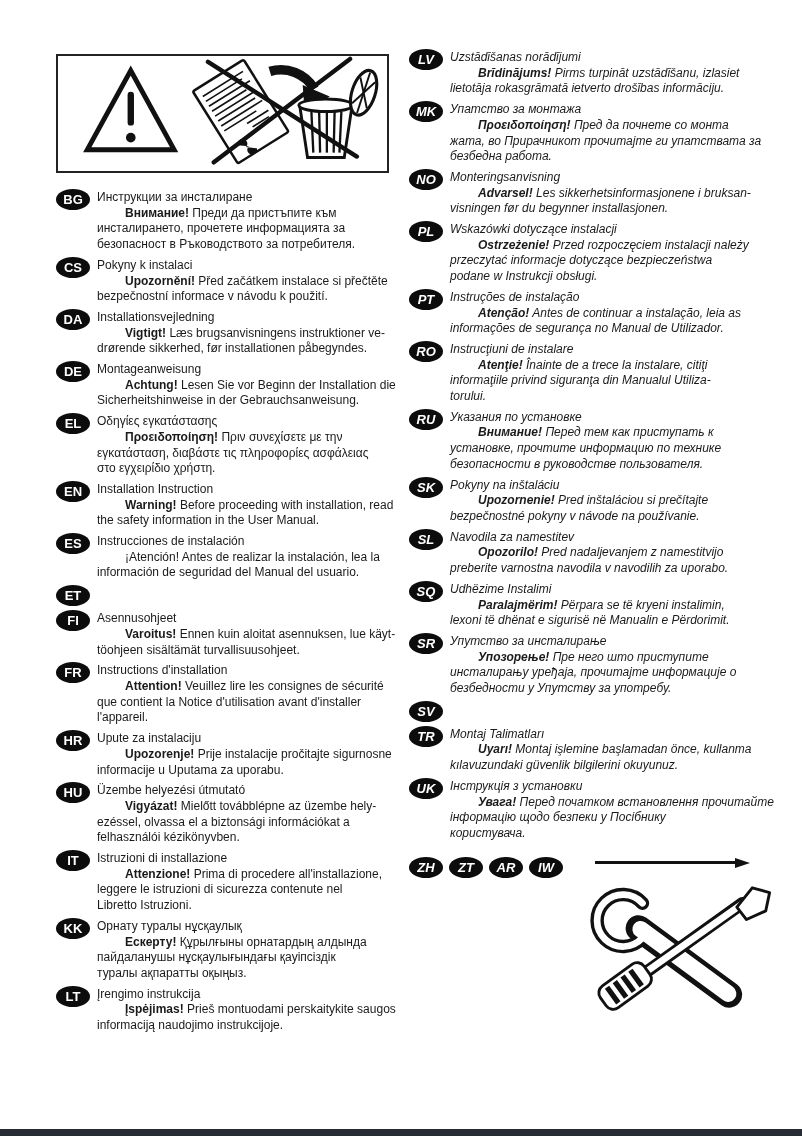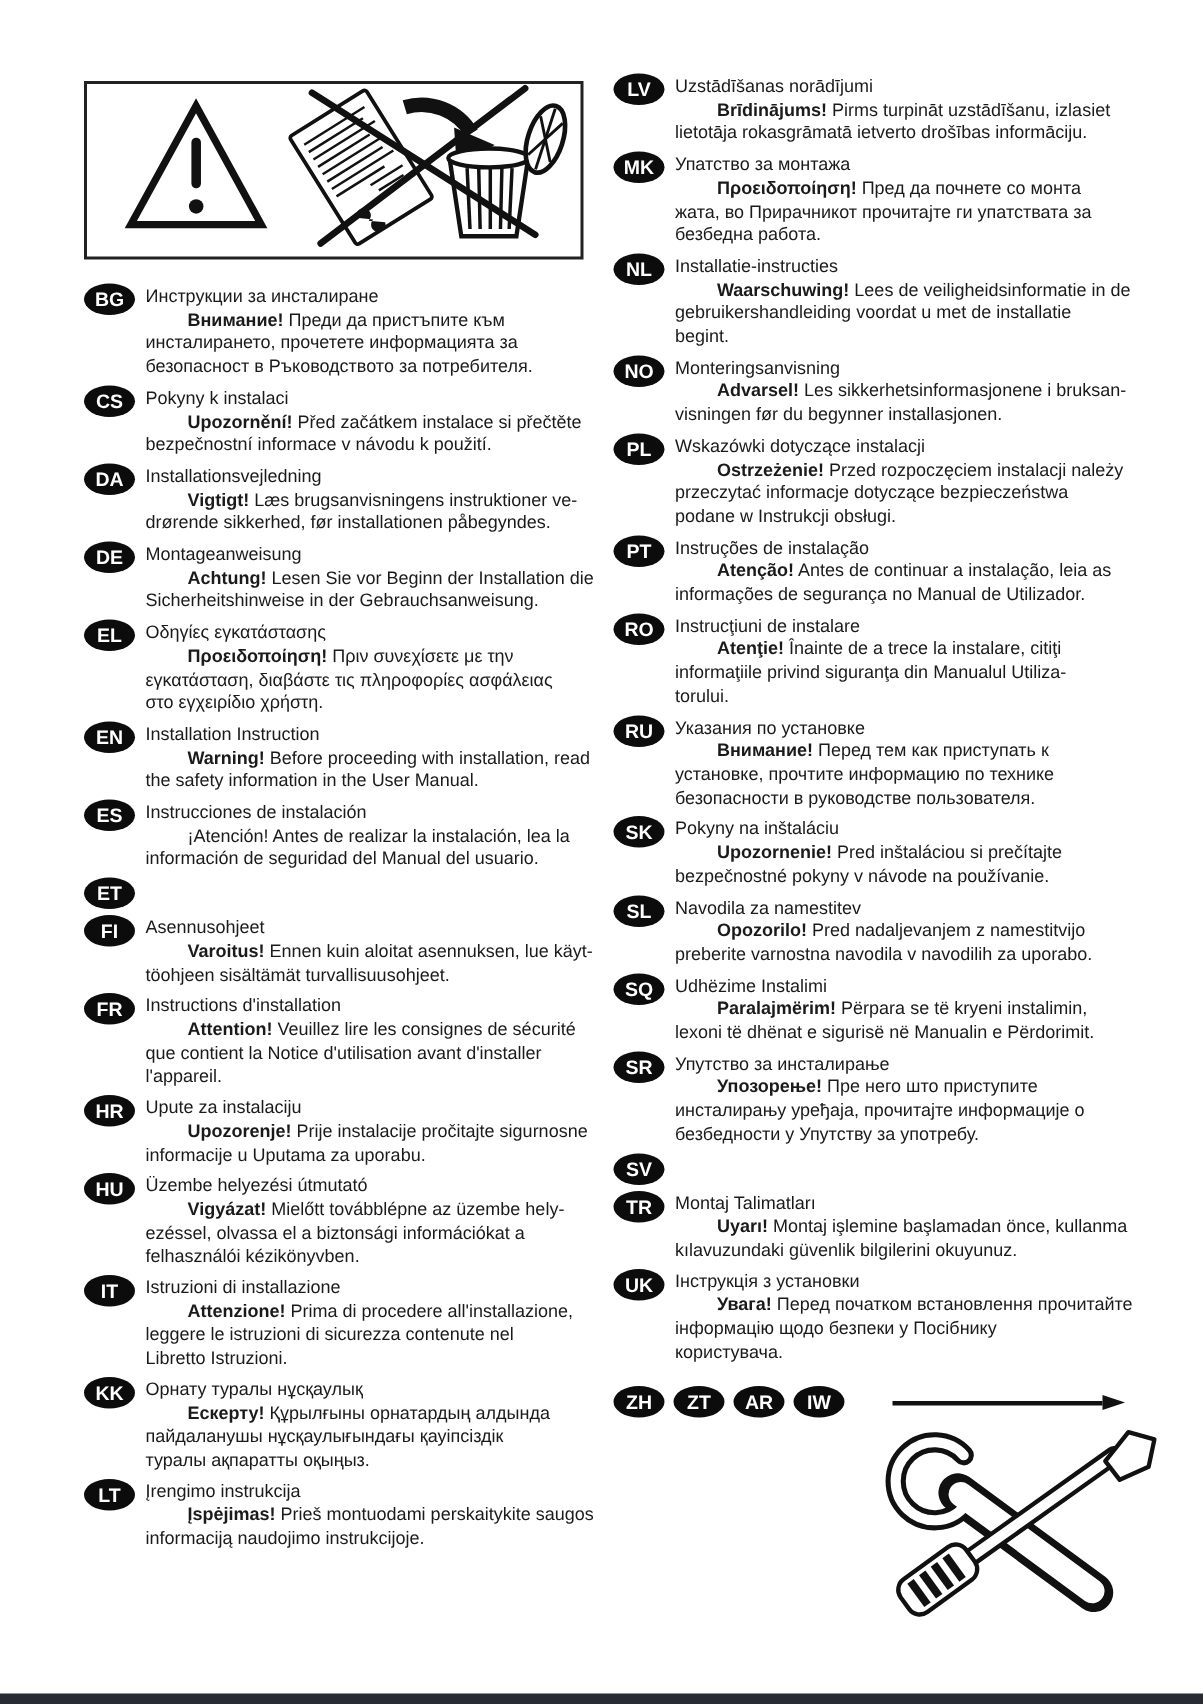--- a/index.html
+++ b/index.html
@@ -2,41 +2,41 @@
 <html><head>
 <meta charset="utf-8">
 <style>
   html,body { margin:0; padding:0; background:#ffffff; }
   .page {
     position:relative; width:802px; height:1136px; background:#ffffff;
     font-family:"Liberation Sans", sans-serif; color:#1a1a1a; overflow:hidden;
   }
   .col { position:absolute; }
   .col-left  { left:56px;  top:54px; width:341px; }
-  .col-right { left:409px; top:50px; width:387px; }
+  .col-right { left:409px; top:50px; width:387px;font-style:italic; }
 
   .warn-box {
     width:333px; height:119px; border:2px solid #222; box-sizing:border-box;
     margin-bottom:17px; background:#fff;
   }
   .warn-box svg { display:block; width:100%; height:100%; }
 
   .section { display:flex; gap:7px; margin-bottom:5px; }
   .badge {
     flex:none; display:inline-flex; align-items:center; justify-content:center;
     min-width:34px; height:21px; box-sizing:border-box; padding:0 3px;
     background:#0c0c0c; color:#ffffff; font-weight:bold; font-size:13px;
     border-radius:50%; margin-top:-1px; user-select:none;
   }
   .text  { font-size:12px; line-height:15.7px; }
   .title { }
   .warn  { font-weight:bold;padding-left:28px; }
   .warn.regular { font-weight:normal; }
 
-  .rtl-row { display:flex; align-items:center; margin-top:16px;gap:20px; }
+  .rtl-row { display:flex; align-items:flex-start; margin-top:16px;gap:20px; }
   .rtl-badges { display:inline-flex; gap:6px; }
   .arrow { flex:1; display:flex; align-items:center; margin-left:12px; margin-right:46px; }
   .arrow .shaft { flex:1; height:2.5px; background:#111; }
   .arrow .head  { width:0; height:0; border-left:15px solid #111;
                   border-top:5.5px solid transparent; border-bottom:5.5px solid transparent; }
 
   .tools { display:block; margin:4px 16px 0 auto; width:198px; height:130px; }
 
   .bottom-bar { position:absolute; left:0; right:0; bottom:0; height:7px; background:#262b34; }
 </style>
@@ -218,27 +218,20 @@
     </div>
   </div>
         <div class="section">
     <span class="badge">MK</span>
     <div class="text">
       <div class="title">Упатство за монтажа</div>
       <div class="body"><b class="warn">Προειδοποίηση!</b><span> Пред да почнете со монта<br>жата, во Прирачникот прочитајте ги упатствата за<br>безбедна работа.</span></div>
     </div>
   </div>
         <div class="section">
-    <span class="badge">NL</span>
-    <div class="text">
-      <div class="title">Installatie-instructies</div>
-      <div class="body"><b class="warn">Waarschuwing!</b><span> Lees de veiligheidsinformatie in de<br>gebruikershandleiding voordat u met de installatie<br>begint.</span></div>
-    </div>
-  </div>
-        <div class="section">
     <span class="badge">NO</span>
     <div class="text">
       <div class="title">Monteringsanvisning</div>
       <div class="body"><b class="warn">Advarsel!</b><span> Les sikkerhetsinformasjonene i bruksan-<br>visningen før du begynner installasjonen.</span></div>
     </div>
   </div>
         <div class="section">
     <span class="badge">PL</span>
     <div class="text">
       <div class="title">Wskazówki dotyczące instalacji</div>

